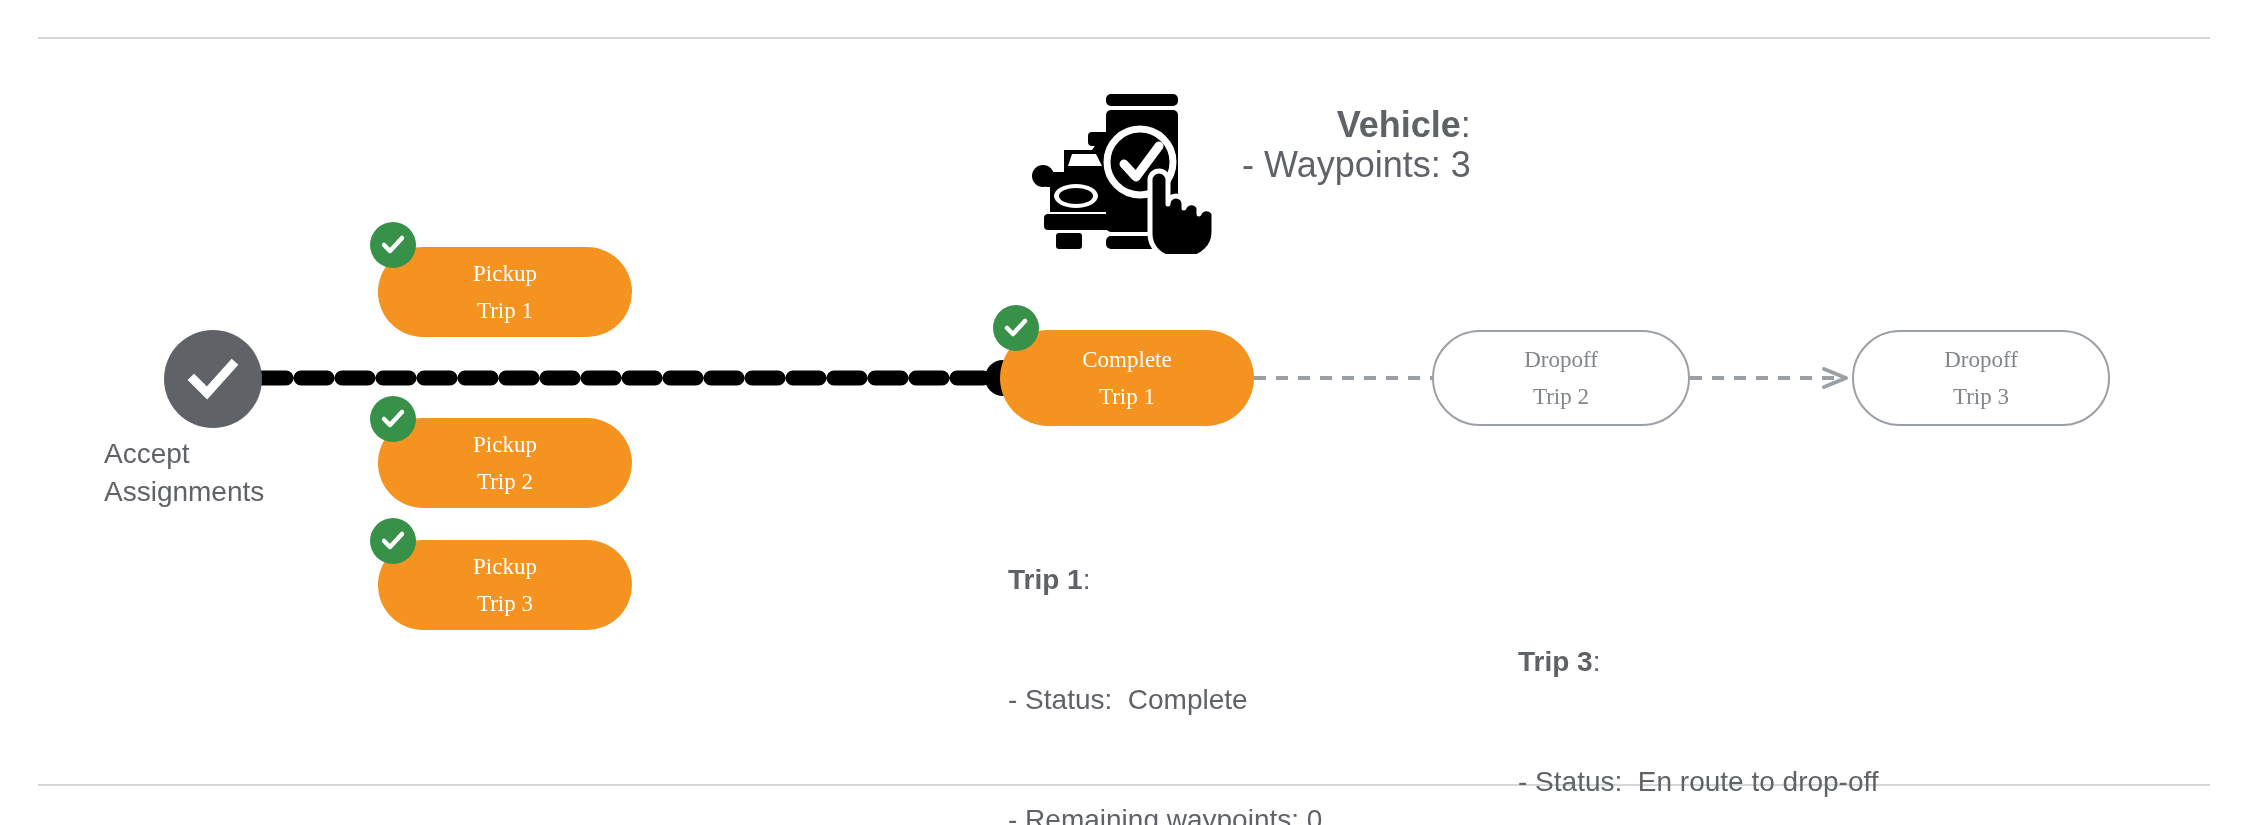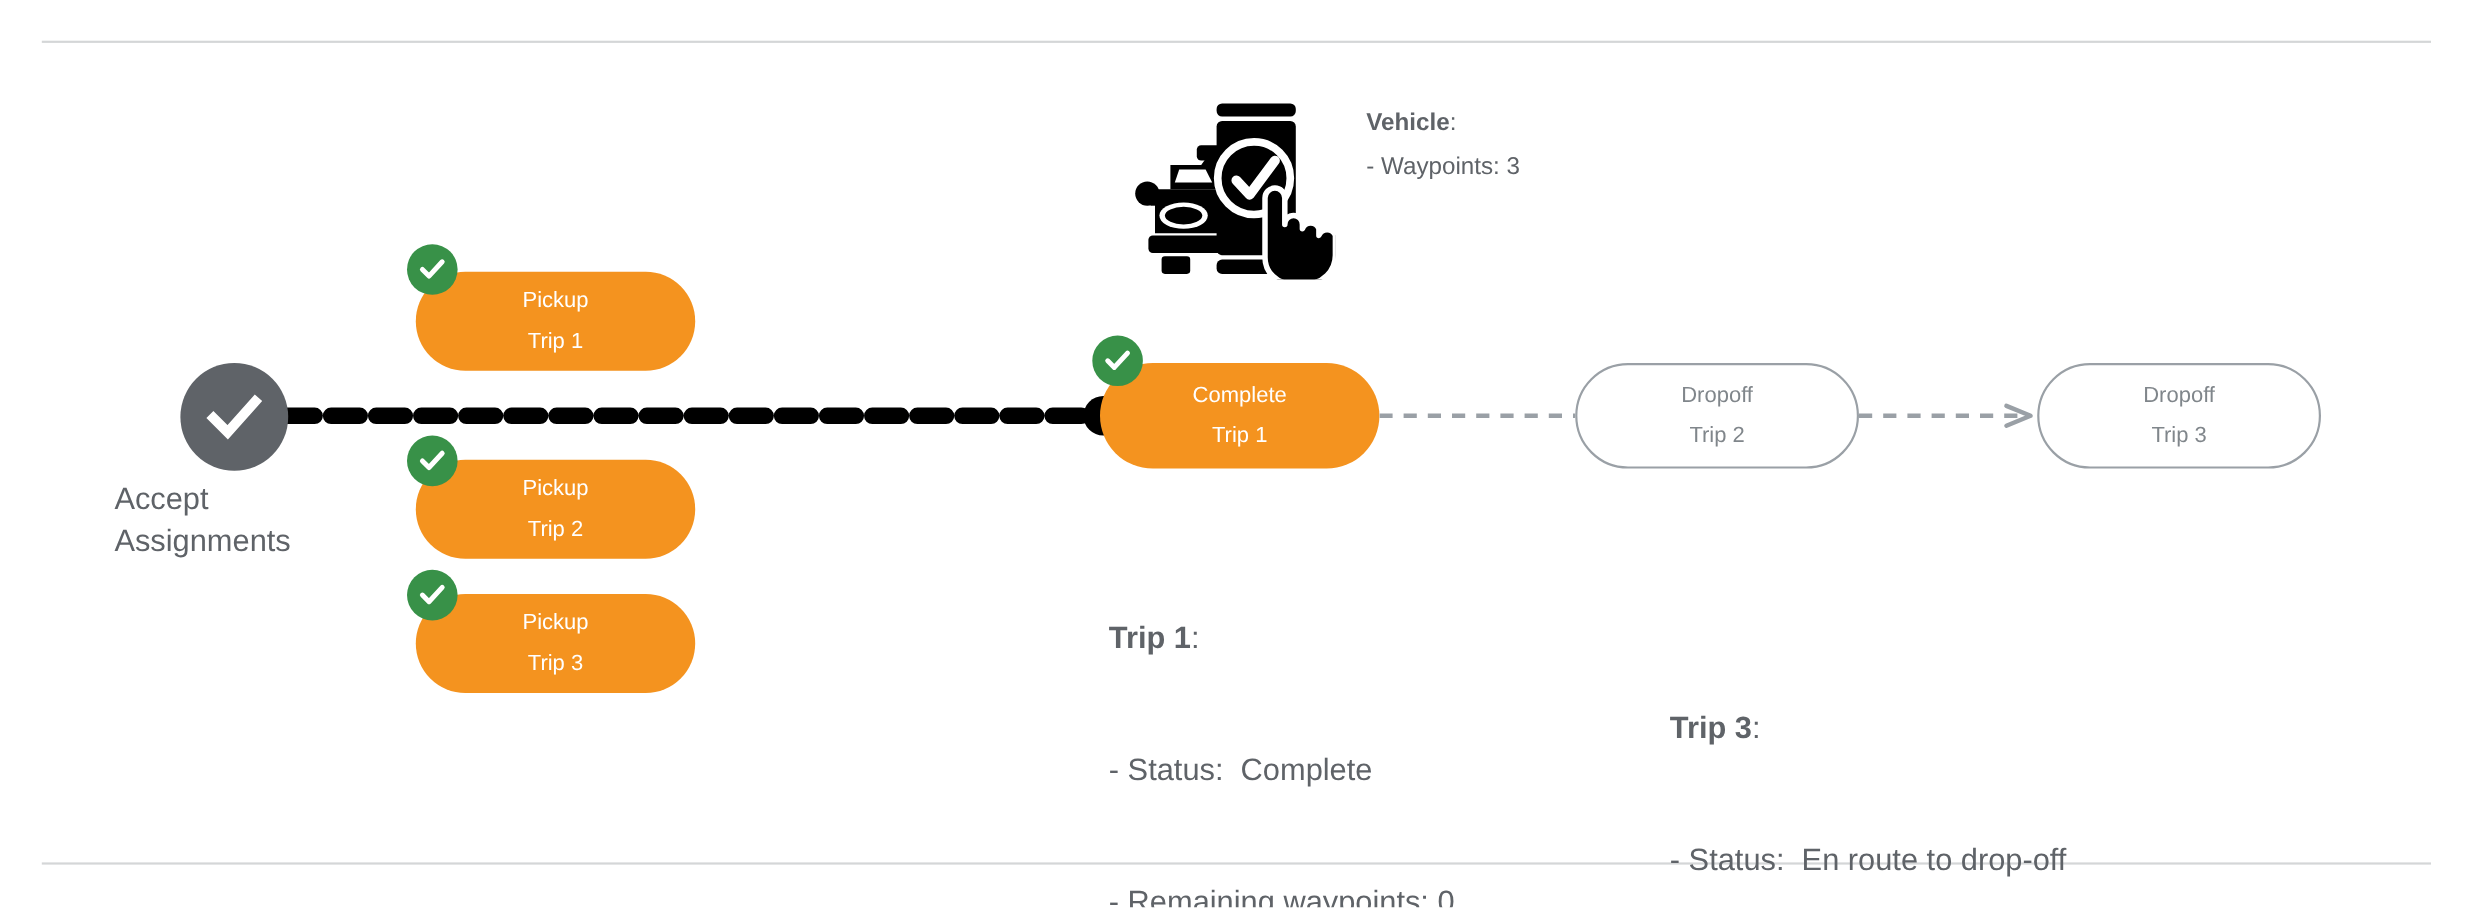--- a/index.html
+++ b/index.html
@@ -101,24 +101,25 @@
   .pill-filled {
     background: #f4931f;
     color: #ffffff;
   }
   .pill-outline {
     background: #ffffff;
     border: 2px solid #9aa0a6;
     color: #80868b;
   }
   .pill-line {
-    font-size: 20px;
+    font-size: 23px;
     line-height: 37px;
     font-weight: 500;
     white-space: nowrap;
+    font-family: Liberation Serif, serif;
   }
   .pill-outline .pill-line { font-weight: 400; text-align: center; }
 
   #pill-pickup-1  { left: 378px; top: 247px;  width: 254px; height: 90px; }
   #pill-pickup-2  { left: 378px; top: 418px;  width: 254px; height: 90px; }
   #pill-pickup-3  { left: 378px; top: 540px;  width: 254px; height: 90px; }
   #pill-complete  { left: 1000px; top: 330px; width: 254px; height: 96px; }
   #pill-dropoff-2 { left: 1432px; top: 330px; width: 258px; height: 96px; }
   #pill-dropoff-3 { left: 1852px; top: 330px; width: 258px; height: 96px; }
 
@@ -151,25 +152,26 @@
   #vehicle-icon {
     position: absolute;
     left: 1028px;
     top: 88px;
     width: 186px;
     height: 166px;
   }
   #vehicle-info {
     position: absolute;
     left: 1242px;
-    top: 91px;
-    font-size: 22px;
+    top: 105px;
+    font-size: 36px;
     line-height: 40px;
     color: #5f6368;
     white-space: nowrap;
+    text-align: right;
   }
   .info-strong { font-weight: bold; }
 
   
   .trip-info {
     position: absolute;
     font-size: 28px;
     line-height: 40px;
     color: #5f6368;
     white-space: pre;

